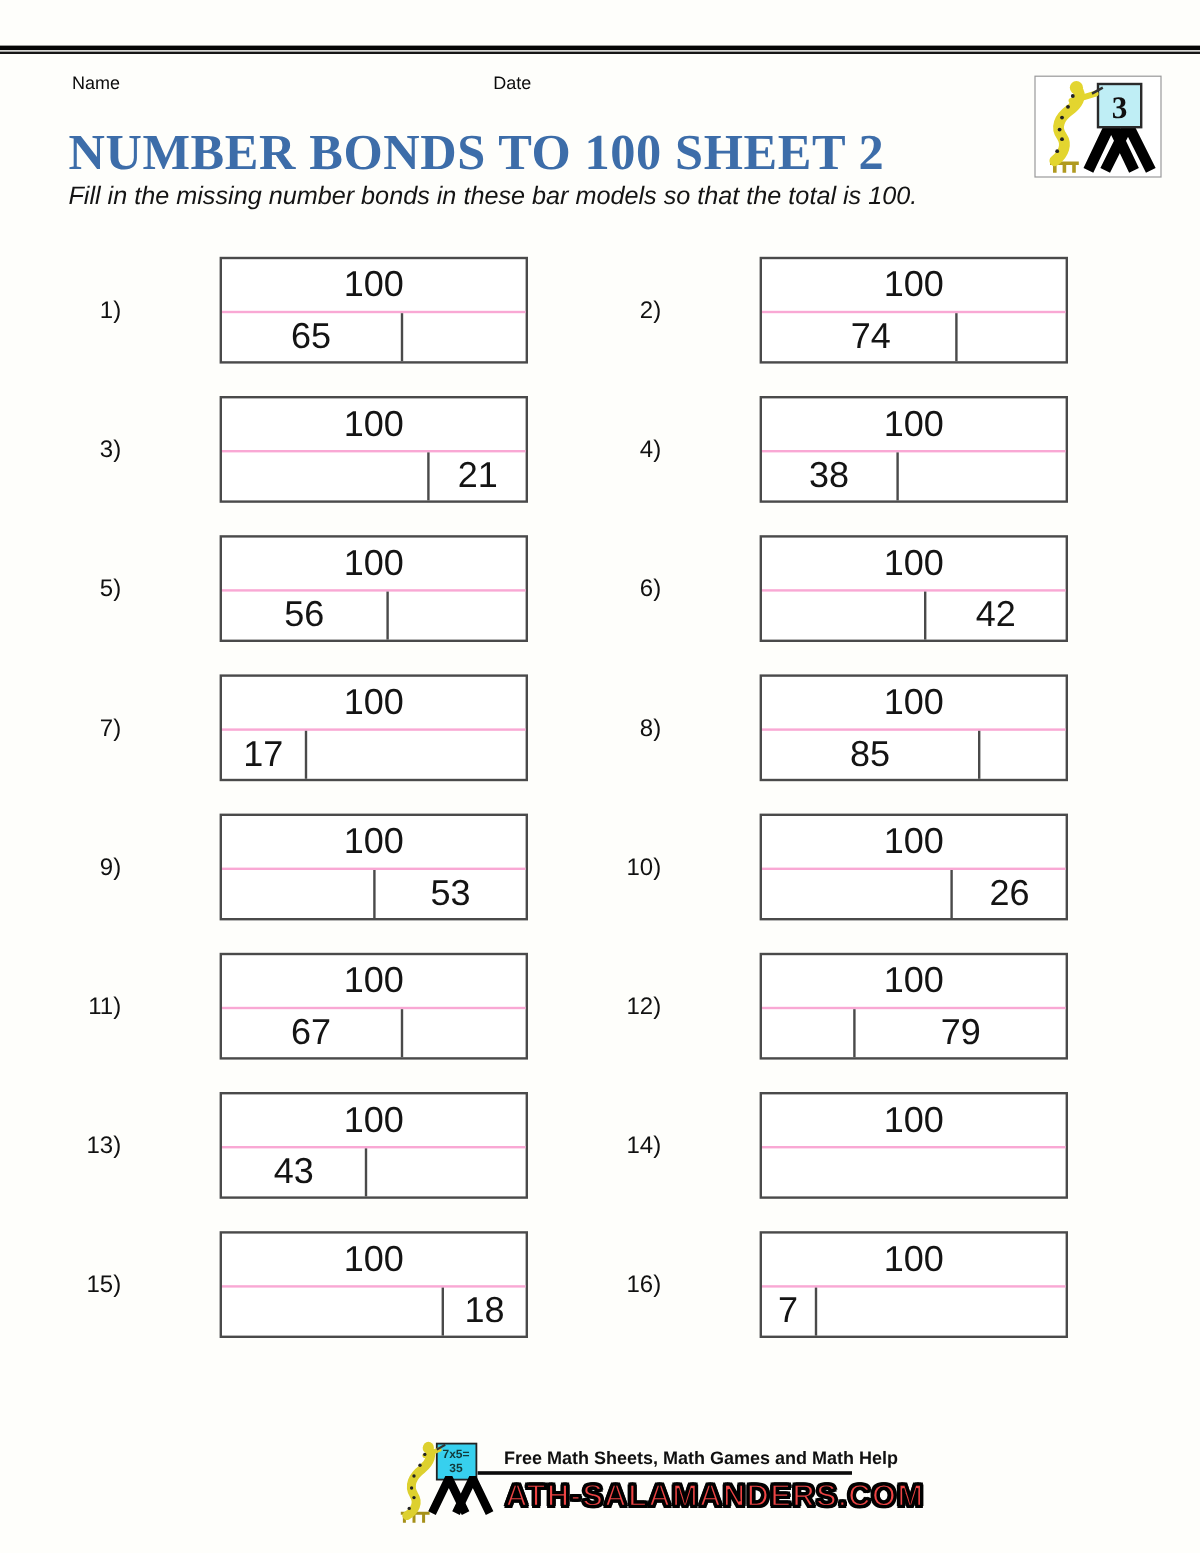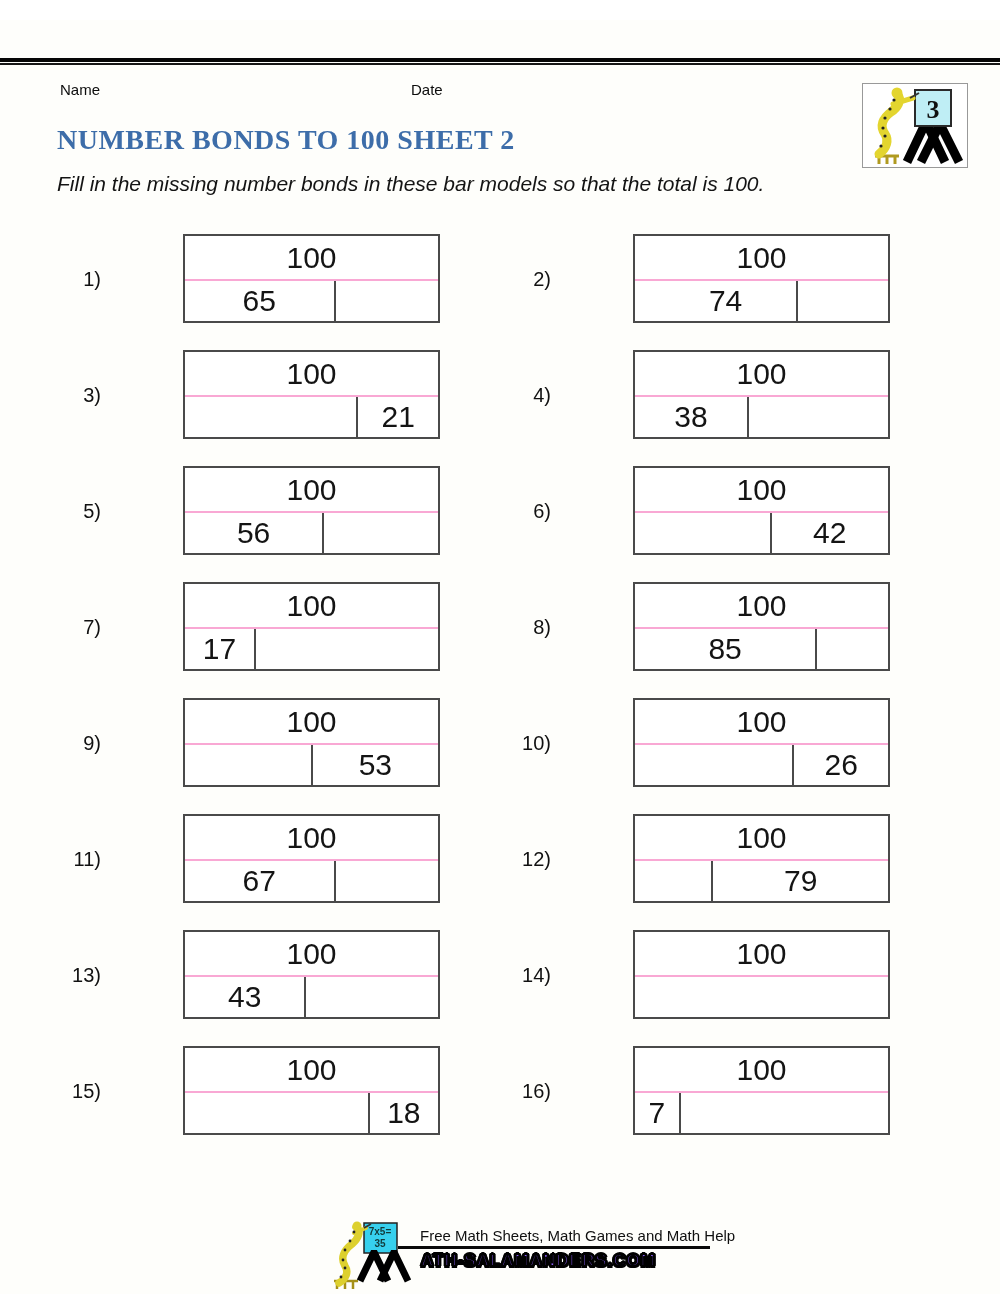--- a/index.html
+++ b/index.html
@@ -2,21 +2,21 @@
 <html><head>
 <meta charset="utf-8">
 <style>
   html,body{margin:0;padding:0;}
   body{
     width:1000px;height:1294px;
     background:#ffffff;
     font-family:"Liberation Sans",sans-serif;
     position:relative;overflow:hidden;
   }
-  .page{position:absolute;inset:0;background:#fefefb;margin-top:20px;}
+  .page{position:absolute;inset:0;background:#fefefb;}
 
   
   .top-rule{position:absolute;left:0;top:38px;width:1000px;}
   .top-rule .thick{height:4px;background:#060606;}
   .top-rule .gap{height:1px;background:#fefefb;}
   .top-rule .thin{height:2px;background:#161616;}
 
   .field-label{position:absolute;top:61px;font-size:15px;color:#0c0c0c;}
   .field-label.name{left:60px;}
   .field-label.date{left:411px;}
@@ -24,21 +24,21 @@
   
   .logo-box{
     position:absolute;left:862px;top:63px;width:106px;height:85px;
     background:#ffffff;border:1px solid #999;box-sizing:border-box;
   }
   .logo-box svg{display:block;}
 
   .title{
     position:absolute;left:57px;top:104px;margin:0;
     font-family:"Liberation Serif",serif;font-weight:600;
-    font-size:28px;color:#3d6da9;letter-spacing:0.5px;white-space:nowrap;
+    font-size:42px;color:#3d6da9;letter-spacing:0.5px;white-space:nowrap;
   }
   .instruction{
     position:absolute;left:57px;top:152px;
     font-size:21px;font-style:italic;color:#141414;white-space:nowrap;
   }
 
   
   #problems{position:absolute;inset:0;}
   .problem{position:absolute;width:385px;height:89px;}
   .plabel{
@@ -59,27 +59,27 @@
     display:flex;align-items:center;justify-content:center;
     font-size:30px;color:#141414;box-sizing:border-box;
   }
   .cell-left{border-right:2px solid #4a4a4a;}
   .cell-right{flex:1;}
 
   
   .mascot{position:absolute;left:326px;top:1199px;}
   .footer-tagline{
     position:absolute;left:420px;top:1207px;
-    font-size:15px;font-weight:400;color:#101010;white-space:nowrap;
+    font-size:15px;font-weight:700;color:#101010;white-space:nowrap;
   }
   .footer-rule{position:absolute;left:398px;top:1226px;width:312px;height:3px;background:#0a0a0a;}
   .brand-m{position:absolute;left:356px;top:1230px;}
   .brand-text{
     position:absolute;left:421px;top:1231px;
-    font-size:17px;font-weight:700;letter-spacing:1px;color:#8b5cf6;white-space:nowrap;
+    font-size:26px;font-weight:700;letter-spacing:1px;color:#ef4444;white-space:nowrap;
     -webkit-text-stroke:2px #000;
     text-shadow:2px 0 0 #000,-2px 0 0 #000,0 2px 0 #000,0 -2px 0 #000,
       1.5px 1.5px 0 #000,-1.5px 1.5px 0 #000,1.5px -1.5px 0 #000,-1.5px -1.5px 0 #000;
   }
 </style>
 </head>
 <body>
 
 <div class="page">
 

